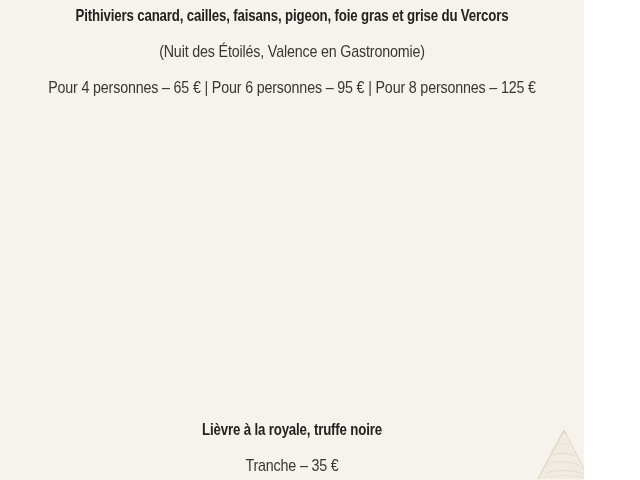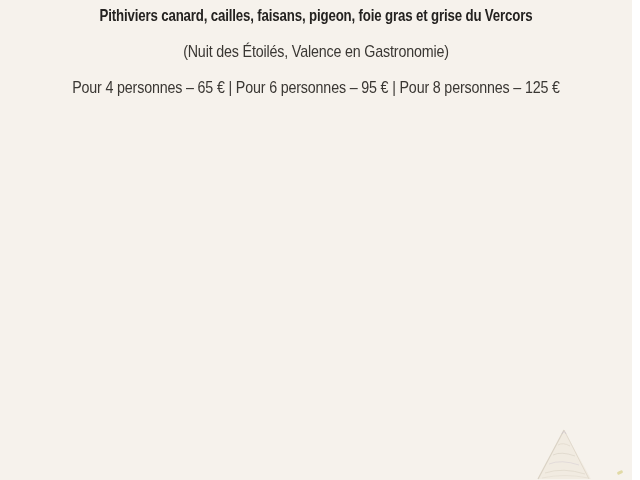--- a/index.html
+++ b/index.html
@@ -1,22 +1,23 @@
 <!DOCTYPE html>
 <html><head>
 <meta charset="utf-8">
 <style>
   html, body { margin: 0; padding: 0; }
   .page {
     position: relative;
-    width: 632px;
+    width: 552px;
     height: 480px;
     background: #f6f2ec;
     overflow: hidden;
     font-family: "Liberation Sans", sans-serif;
+    padding-left: 32px;
   }
   .menu-section {
     position: absolute;
     left: 0;
     right: 0;
   }
   .s1 { top: 6px; }
   .s2 { top: 153px; }
   .s3 { top: 305px; }
   .s4 { top: 420px; }
@@ -61,20 +62,24 @@
 <div class="page">
 
   <section class="menu-section s1">
     <div class="line title">Pithiviers canard, cailles, faisans, pigeon, foie gras et grise du Vercors</div>
     <div class="line note">(Nuit des Étoilés, Valence en Gastronomie)</div>
     <div class="line prices">Pour 4 personnes – 65 € | Pour 6 personnes – 95 € | Pour 8 personnes – 125 €</div>
   </section>
 
 
 
+  <section class="menu-section s4">
+    <div class="line title">Lièvre à la royale, truffe noire</div>
+    <div class="line prices">Tranche – 35 €</div>
+  </section>
 
   <svg class="watermark" viewBox="0 0 78 53" xmlns="http://www.w3.org/2000/svg" aria-hidden="true">
     <path d="M39 3 L13 52 L66 52 Z" fill="#f0eadf" stroke="none" opacity="0.85"></path>
     <path d="M39 3 L13 52" stroke="#d7cfc1" fill="none" stroke-width="1.2" opacity="0.9"></path>
     <path d="M39 3 L64 52" stroke="#ddd5c7" fill="none" stroke-width="1" opacity="0.8"></path>
     <path d="M37 7 Q39 2 41 7" stroke="#cfc6cf" fill="none" stroke-width="1" opacity="0.7"></path>
     <path d="M33 18 Q38 15 45 19" stroke="#d9d0c4" fill="none" stroke-width="0.9" opacity="0.6"></path>
     <path d="M28 28 Q36 24 50 29" stroke="#d5ccc0" fill="none" stroke-width="0.9" opacity="0.6"></path>
     <path d="M24 37 Q36 32 54 38" stroke="#d2c9d2" fill="none" stroke-width="0.9" opacity="0.55"></path>
     <path d="M20 46 Q38 40 60 47" stroke="#d8d0c2" fill="none" stroke-width="0.9" opacity="0.6"></path>

